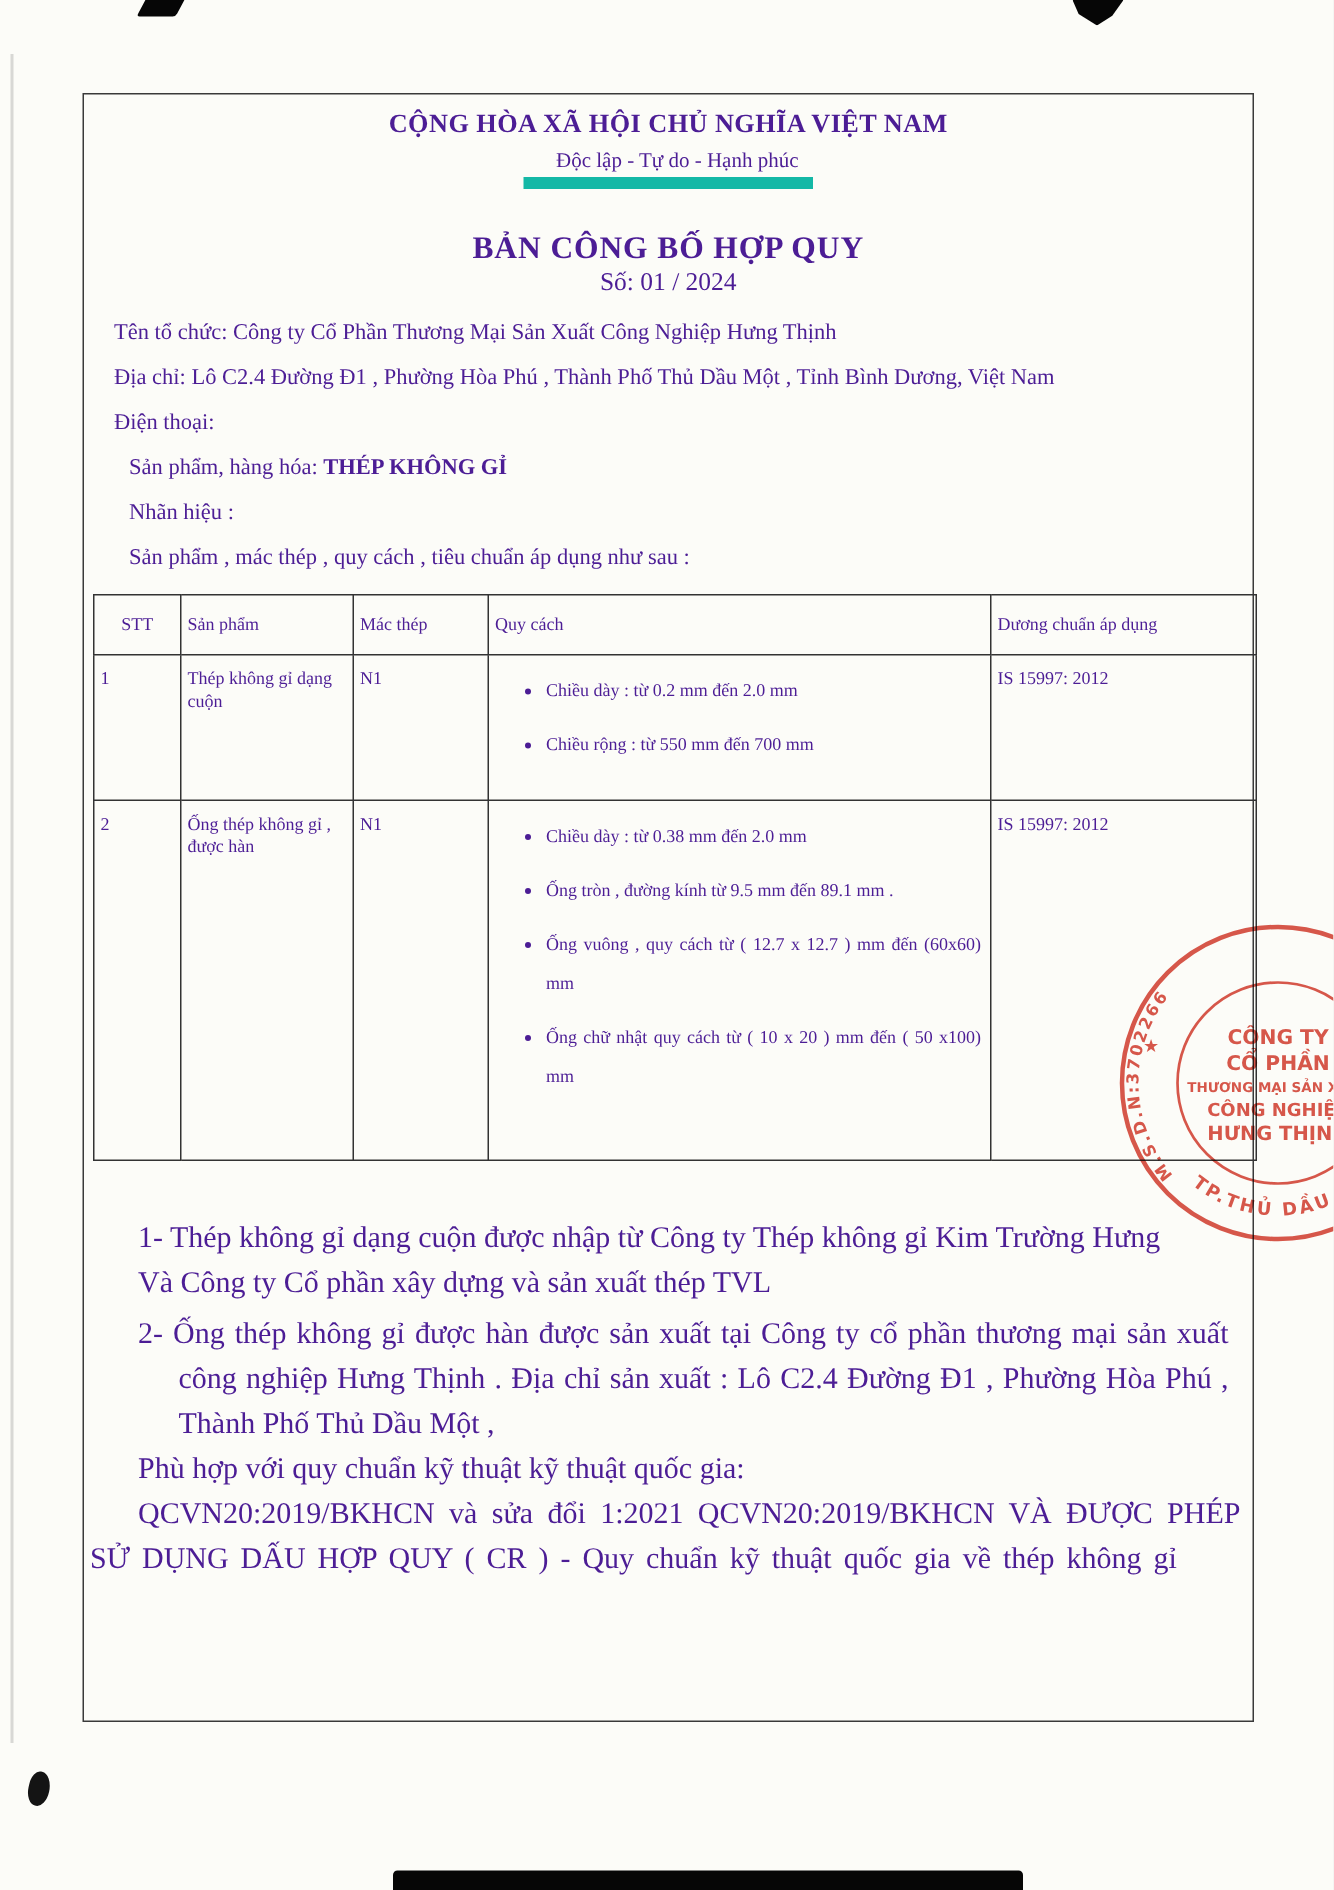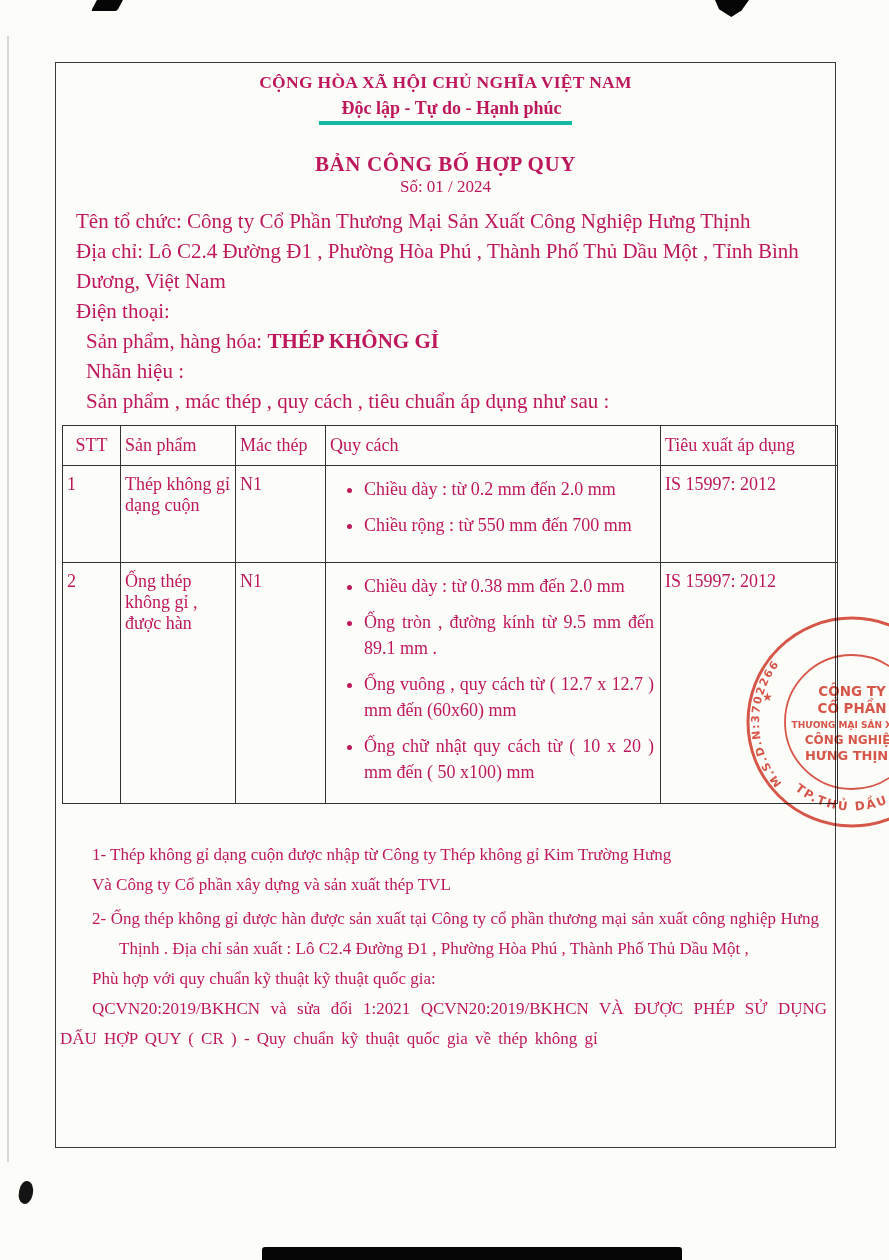--- a/index.html
+++ b/index.html
@@ -1,64 +1,64 @@
 <!DOCTYPE html>
 <html><head>
 <meta charset="utf-8">
 <style>
   html,body { margin:0; padding:0; }
   body { width:889px; height:1260px; background:#e9e9e6; }
   .page {
     position:relative; width:889px; height:1260px; overflow:hidden;
     background:#fcfcf8;
     font-family:"Liberation Serif", serif;
-    color:#be185d;
+    color:#4c1d95;
   }
   .edge-shadow { position:absolute; left:7px; top:36px; width:2px; height:1126px; background:rgba(90,90,90,.22); }
 
   .frame {
     position:absolute; left:55px; top:62px; width:781px; height:1086px;
     border:1.6px solid #3a3a3a; box-sizing:border-box;
     padding-top:9px;
   }
 
   .center { text-align:center; }
   .national-title { font-size:17.5px; font-weight:bold; letter-spacing:.3px; }
   .motto-wrap { margin-top:5px; }
-  .motto { display:inline-block; font-size:18px; font-weight:bold; padding:0 10px 2px 22px; border-bottom:4px solid #14b8a6; }
+  .motto { display:inline-block; font-size:14px; font-weight:normal; padding:0 10px 2px 22px; border-bottom:8px solid #14b8a6; }
   .doc-title { margin-top:27px; font-size:21px; font-weight:bold; letter-spacing:.6px; }
   .doc-number { margin-top:0; font-size:17px; }
 
-  .para { font-size:21px; line-height:30px; margin:0 14px 0 20px; }
+  .para { font-size:15px; line-height:30px; margin:0 14px 0 20px; }
   .para.first { margin-top:9px; }
   .para.indent { margin-left:30px; }
   .bold { font-weight:bold; }
 
   .doc-table {
     border-collapse:collapse; table-layout:fixed;
     margin:9px 0 0 6px; width:775px;
-    font-size:18px;
+    font-size:12px;
   }
   .doc-table th, .doc-table td {
     border:1.4px solid #333; box-sizing:border-box;
     padding:8px 4px; vertical-align:top; text-align:left;
     font-weight:normal;
   }
   .doc-table thead tr { height:40px; }
   .doc-table thead th { vertical-align:middle; padding-top:4px; padding-bottom:4px; }
   .doc-table thead th.h-stt { text-align:center; padding-left:4px; padding-right:4px; }
   .doc-table tr.row-1 { height:97px; }
   .doc-table tr.row-2 { height:240px; }
   .c-stt { text-align:center; }
   .c-sp { text-align:justify; }
   .c-mt { padding-left:20px; }
   .spec-list { margin:2px 0 0 0; padding-left:34px; }
   .spec-list li { margin:0 0 10px 0; line-height:26px; text-align:justify; padding-right:2px; }
 
-  .notes { margin-top:36px; font-size:17px; line-height:30px; }
+  .notes { margin-top:36px; font-size:20px; line-height:30px; }
   .note-line1, .note-line2 { margin-left:36px; margin-right:16px; }
   .note-2 { margin:4px 16px 0 36px; padding-left:27px; text-indent:-27px; text-align:justify; }
   .province { margin-left:20px; }
   .conformity-intro { margin-left:36px; }
   .conformity-text { margin:0 8px 12px 4px; text-indent:32px; text-align:justify; word-spacing:3px; }
 
   .stamp { position:absolute; left:732px; top:602px; width:240px; height:240px; opacity:.85; mix-blend-mode:multiply; }
   .stamp text { font-family:"DejaVu Sans", sans-serif; font-weight:bold; }
 
   .artifact { position:absolute; background:#060606; }
@@ -99,21 +99,21 @@
           <col style="width:90px">
           <col style="width:335px">
           <col style="width:177px">
       </colgroup>
       <thead>
         <tr>
           <th class="h-stt">STT</th>
           <th>Sản phẩm</th>
           <th>Mác thép</th>
           <th>Quy cách</th>
-          <th>Tiêu xuất áp dụng</th>
+          <th>Dương chuẩn áp dụng</th>
         </tr>
       </thead>
       <tbody>
         <tr class="row-1">
           <td class="c-stt">1</td>
           <td class="c-sp">Thép không gỉ dạng cuộn</td>
           <td class="c-mt">N1</td>
           <td class="c-qc">
             <ul class="spec-list">
               <li>Chiều dày : từ 0.2 mm đến 2.0 mm</li>

